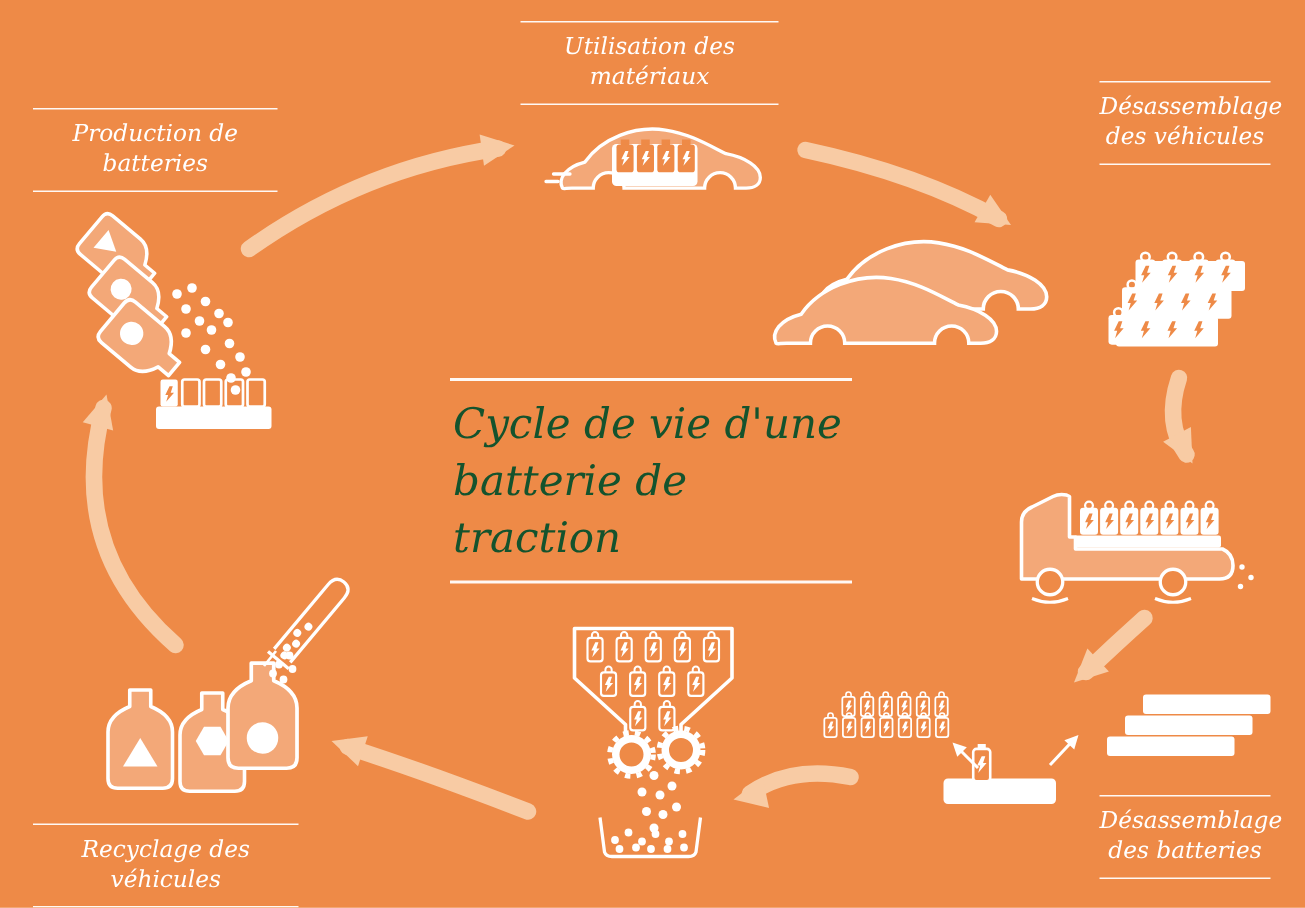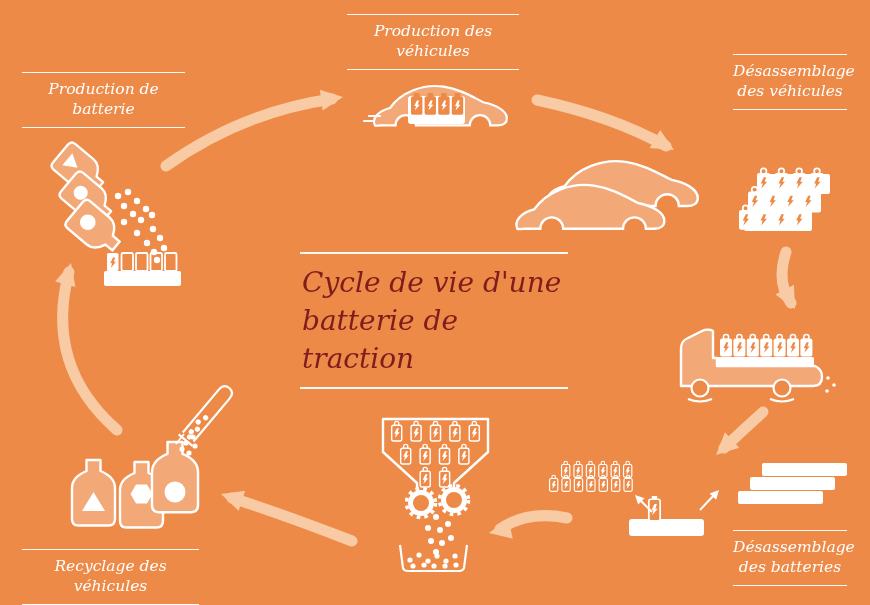--- a/index.html
+++ b/index.html
@@ -26,21 +26,21 @@
   .thin-head{fill:#ffffff;}
   
   .stage{
     position:absolute;color:#ffffff;text-align:center;
     font-style:italic;font-size:15.5px;line-height:1.28;
   }
   .stage .rule{height:1px;background:#ffffff;opacity:.95;}
   .stage .txt{white-space:pre-line;padding:7px 0;}
   .title-block{
     position:absolute;left:300px;top:252px;width:268px;
-    color:#7f1d1d;font-style:italic;font-size:28px;line-height:1.35;text-align:left;
+    color:#14532d;font-style:italic;font-size:28px;line-height:1.35;text-align:left;
   }
   .title-block .rule{height:2px;background:#ffffff;opacity:.95;}
   .title-block .txt{white-space:pre-line;padding:10px 2px;}
 </style>
 </head>
 <body>
 
 <div class="canvas">
 
   <svg width="0" height="0" style="position:absolute" aria-hidden="true">
@@ -312,27 +312,27 @@
 
   <div class="title-block">
     <div class="rule"></div>
     <div class="txt">Cycle de vie d'une
 batterie de traction</div>
     <div class="rule"></div>
   </div>
 
   <div class="stage" style="left:22px;top:72px;width:163px;">
     <div class="rule"></div>
-    <div class="txt">Production de batterie</div>
+    <div class="txt">Production de batteries</div>
     <div class="rule"></div>
   </div>
 
   <div class="stage" style="left:347px;top:14px;width:172px;">
     <div class="rule"></div>
-    <div class="txt">Production des véhicules</div>
+    <div class="txt">Utilisation des matériaux</div>
     <div class="rule"></div>
   </div>
 
   <div class="stage" style="left:733px;top:54px;width:114px;">
     <div class="rule"></div>
     <div class="txt">Désassemblage
 des véhicules</div>
     <div class="rule"></div>
   </div>
 

